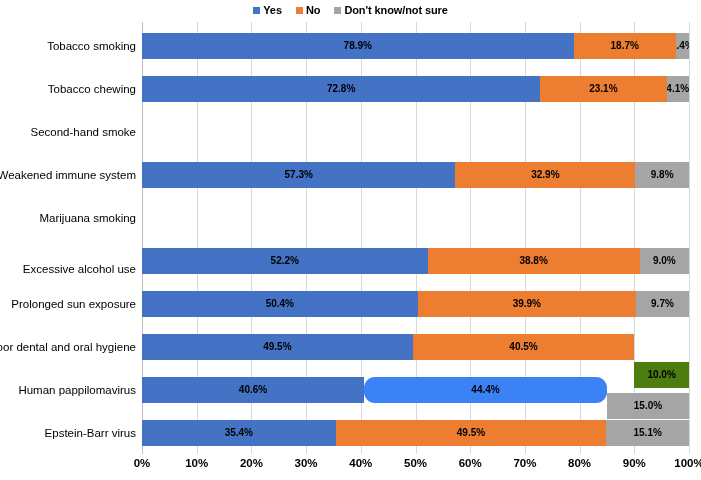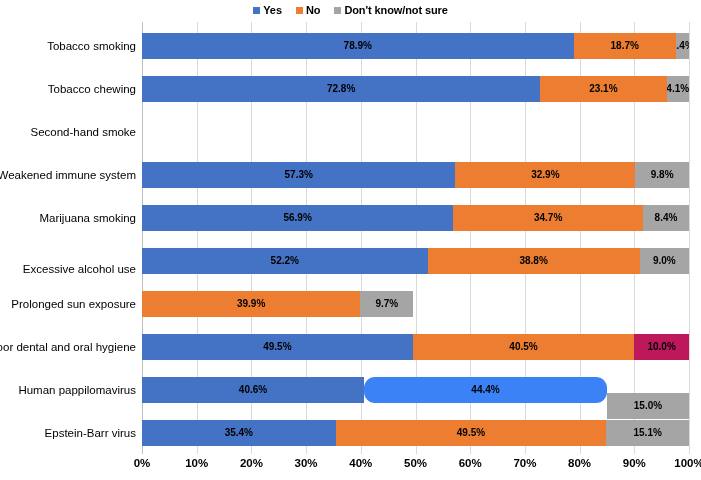--- a/index.html
+++ b/index.html
@@ -223,58 +223,50 @@
           <div class="seg" style="width: 57.3%; background: rgb(68, 114, 196);">
             <span class="seg-label">57.3%</span>
           </div>
           <div class="seg" style="width: 32.9%; background: rgb(237, 125, 49);">
             <span class="seg-label">32.9%</span>
           </div>
           <div class="seg" style="width: 9.8%; background: rgb(165, 165, 165);">
             <span class="seg-label">9.8%</span>
           </div>
         </div>
-        <div class="row" style="top: 183px;">
-          <div class="seg" style="width: 56.9%; background: rgb(68, 114, 196);">
-            <span class="seg-label">56.9%</span>
-          </div>
-          <div class="seg" style="width: 34.7%; background: rgb(237, 125, 49);">
-            <span class="seg-label">34.7%</span>
-          </div>
-          <div class="seg" style="width: 8.4%; background: rgb(165, 165, 165);">
-            <span class="seg-label">8.4%</span>
-          </div>
-        </div>
         <div class="row" style="top: 226px;">
           <div class="seg" style="width: 52.2%; background: rgb(68, 114, 196);">
             <span class="seg-label">52.2%</span>
           </div>
           <div class="seg" style="width: 38.8%; background: rgb(237, 125, 49);">
             <span class="seg-label">38.8%</span>
           </div>
           <div class="seg" style="width: 9%; background: rgb(165, 165, 165);">
             <span class="seg-label">9.0%</span>
           </div>
         </div>
         <div class="row" style="top: 269px;">
+          <div class="seg" style="width: 50.4%; background: rgb(68, 114, 196);">
+            <span class="seg-label">50.4%</span>
+          </div>
           <div class="seg" style="width: 39.9%; background: rgb(237, 125, 49);">
             <span class="seg-label">39.9%</span>
           </div>
           <div class="seg" style="width: 9.7%; background: rgb(165, 165, 165);">
             <span class="seg-label">9.7%</span>
           </div>
         </div>
         <div class="row" style="top: 312px;">
           <div class="seg" style="width: 49.5%; background: rgb(68, 114, 196);">
             <span class="seg-label">49.5%</span>
           </div>
           <div class="seg" style="width: 40.5%; background: rgb(237, 125, 49);">
             <span class="seg-label">40.5%</span>
           </div>
-          <div class="seg" style="width: 10%; background: #be185d;">
+          <div class="seg" style="width: 10%; background: #4d7c0f; margin-top: 28px;">
             <span class="seg-label">10.0%</span>
           </div>
         </div>
         <div class="row" style="top: 355px;">
           <div class="seg" style="width: 40.6%; background: rgb(68, 114, 196);">
             <span class="seg-label">40.6%</span>
           </div>
           <div class="seg" style="width: 44.4%; background: #3b82f6; border-radius: 11px;">
             <span class="seg-label">44.4%</span>
           </div>

